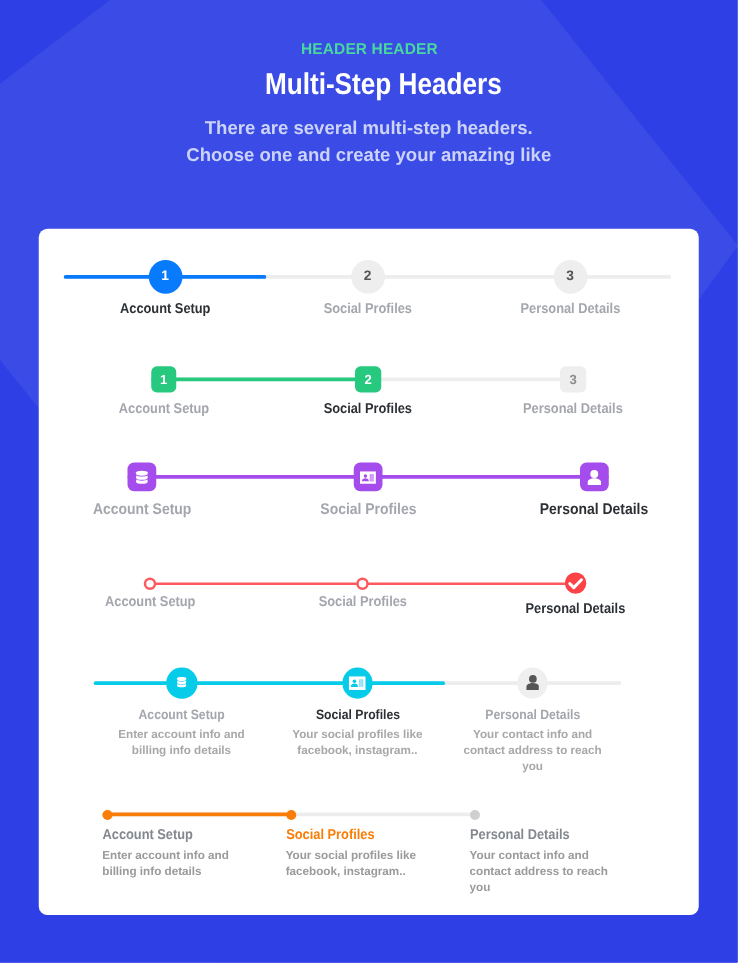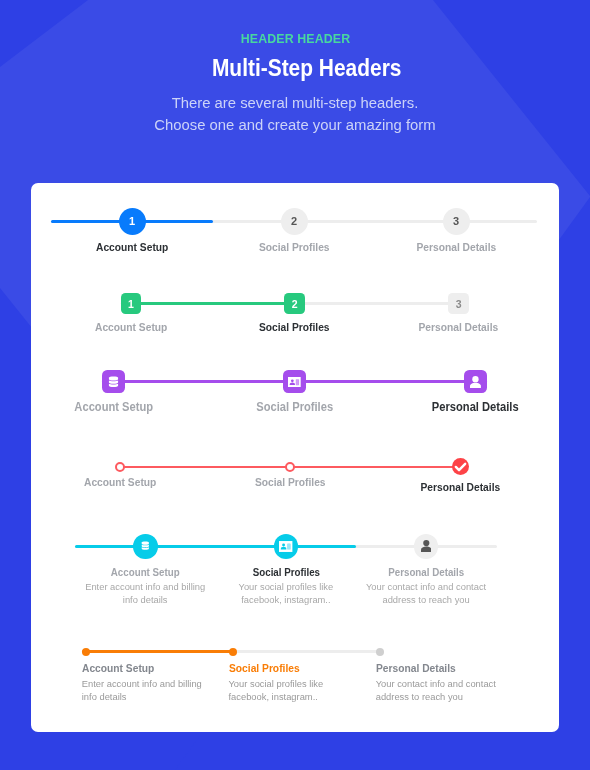--- a/index.html
+++ b/index.html
@@ -12,37 +12,37 @@
   .band{position:absolute;left:0;top:0;width:590px;height:770px;}
 
   
   .hdr{position:absolute;left:0;top:0;width:590px;text-align:center;}
   .eyebrow{position:absolute;left:0;top:33px;width:590px;font-size:12.4px;font-weight:bold;
            letter-spacing:.1px;color:#48d79f;line-height:13px;text-indent:1px;}
   .title{position:absolute;left:12px;top:56px;width:590px;margin:0;font-weight:bold;color:#fff;
          line-height:24px;font-size:0;}
   .title span{display:inline-block;font-size:24px;transform:scaleX(.872);}
   .sub{position:absolute;left:0;top:93px;width:590px;font-size:14.85px;color:#ccd3f8;
-       line-height:21.9px;font-weight:400;}
+       line-height:21.9px;font-weight:700;}
 
   
   .card{position:absolute;left:31.1px;top:183.2px;width:528.2px;height:549.3px;
         background:#fff;border-radius:7px;}
 
   
   .row{position:absolute;left:0;top:0;width:590px;height:770px;}
   .track{position:absolute;height:3px;background:#ededed;border-radius:2px;}
   .fill{position:absolute;height:3px;border-radius:2px;}
   .node{position:absolute;display:flex;align-items:center;justify-content:center;
         box-sizing:border-box;}
   .lbl{position:absolute;text-align:center;font-size:0;line-height:13px;
        white-space:nowrap;}
   .lbl>span{display:inline-block;font-size:11.4px;transform:scaleX(.9);font-weight:bold;}
   .desc{position:absolute;text-align:center;font-size:9.35px;line-height:13px;
-        color:#a8a8a8;}
+        color:#a8a8a8;font-weight:bold;}
   .gi{width:11px;height:12px;fill:#fff;}
   .gi.idc{width:12.7px;height:10.4px;}
   .gi.usr{width:10.9px;height:12.3px;}
   .gi5.usr{width:10.6px;height:12px;}
   .gi5.idc{width:13.4px;height:11px;}
   .gi5{width:8.6px;height:9.8px;fill:#fff;}
   .ci{width:17px;height:17px;fill:#fff;}
   .gi .cut{fill:#a54dec;}
   .gi5 .cut{fill:#06cce9;}
   .gi .cut2{fill:#cd92f7;}
@@ -101,21 +101,21 @@
     <polygon points="88,0 433,0 590,196 590,770 0,770 0,67" fill="#ffffff" fill-opacity="0.06"></polygon>
     <polygon points="0,288 0,770 386,770" fill="#2e40e5"></polygon>
     <polygon points="590,197 590,770 175,770" fill="#2e40e5"></polygon>
   </svg>
 
   <div class="hdr">
     <div class="eyebrow">HEADER HEADER</div>
     <h1 class="title"><span>Multi-Step Headers</span></h1>
     <div class="sub">
       <div>There are several multi-step headers.</div>
-      <div>Choose one and create your amazing form</div>
+      <div>Choose one and create your amazing like</div>
     </div>
   </div>
 
   <div class="card"></div>
 
   <div class="row r1">
     <div class="track" style="left:51px;top:219.8px;width:486px"></div>
     <div class="fill" style="left:51px;top:219.8px;width:162px;background:#087bfc"></div>
     <div class="node circle on" style="left:118.5px;top:207.8px">1</div>
     <div class="node circle off" style="left:280.5px;top:207.8px">2</div>

